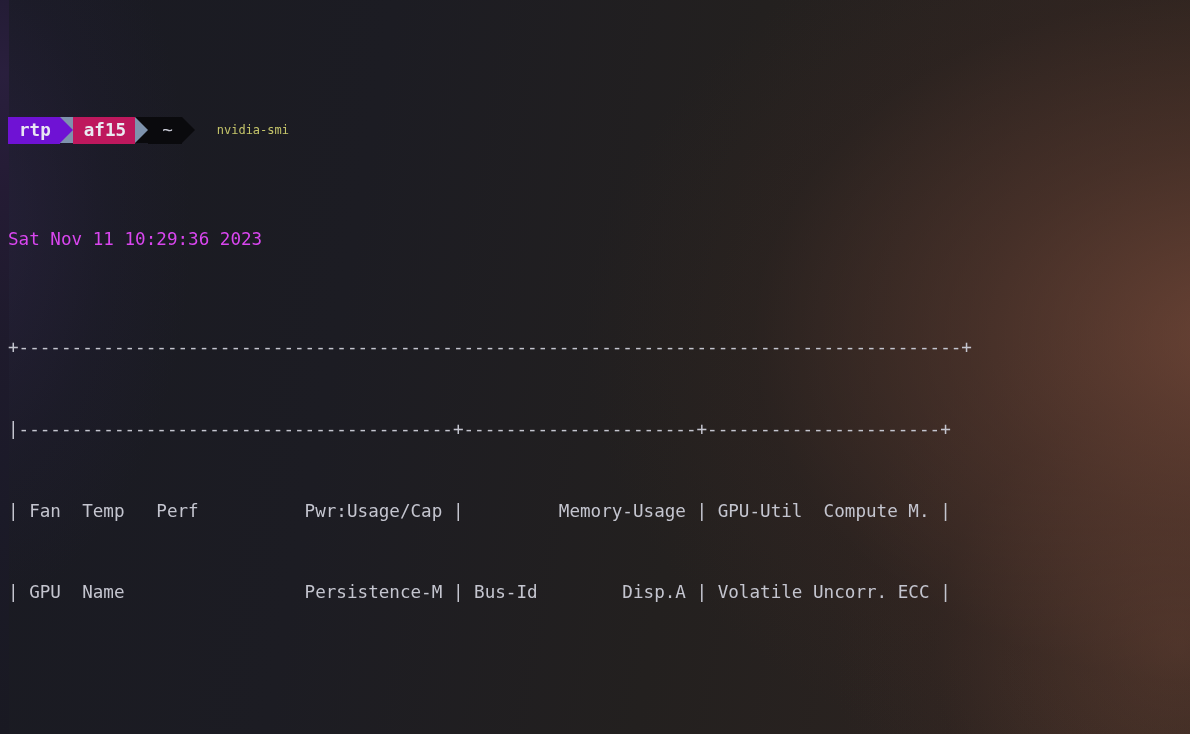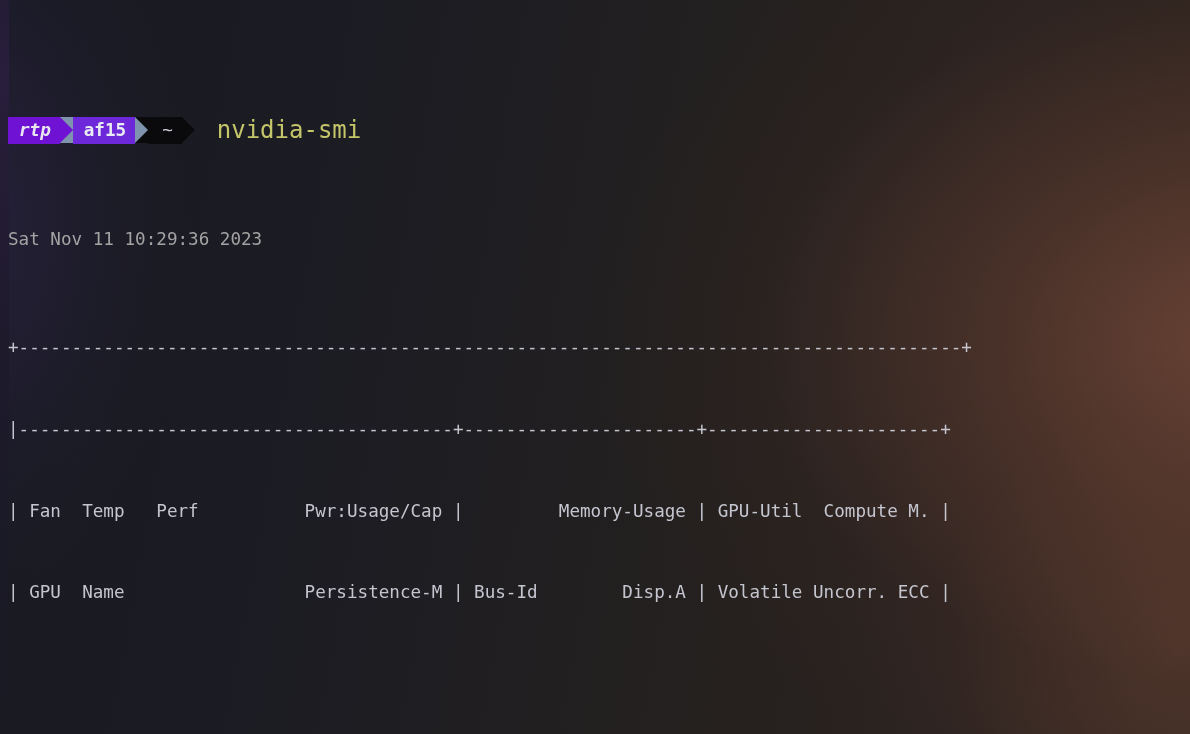--- a/index.html
+++ b/index.html
@@ -88,43 +88,43 @@
     white-space: pre;
   }
   .seg {
     display: flex;
     align-items: center;
     font-weight: bold;
     font-size: 17.6px;
     line-height: 27.2px;
     padding: 0 9px 0 11px;
   }
-  .seg-host   { background: #6f12d4; color: #e8e6f2; font-style: italic; }
-  .seg-user   { background: #6d28d9; color: #e9ecf2; }
+  .seg-host   { background: #6f12d4; color: #e8e6f2; }
+  .seg-user   { background: #be185d; color: #e9ecf2; }
   .seg-path   { background: #0a0a0d; color: #c8c9d4; font-weight: normal; padding-left: 14px; }
   .arrow {
     width: 0; height: 0;
     border-style: solid;
     border-width: 13.6px 0 13.6px 13px;
     border-color: transparent transparent transparent #6f12d4;
     flex: 0 0 auto;
   }
   .arrow.a1 { border-left-color: #6f12d4; background: #7e93ad; }
   .arrow.a2 { border-left-color: #7e93ad; background: #0a0a0d; }
   .arrow.a3 { border-left-color: #0a0a0d; background: transparent; }
   .cmd {
     display: flex;
     align-items: center;
     color: #c5c56a;
     padding-left: 22px;
-    font-size: 24px;
+    font-size: 12px;
     line-height: 27.2px;
   }
 
-  .datestamp { color: #a3a3a3; }
+  .datestamp { color: #d946ef; }
   .tbl       { color: #c4c5cf; }
 </style>
 </head>
 <body>
 
 <div id="terminal">
   <div id="wallpaper"></div>
   <div id="edge-violet"></div>
 
   <div id="screen">

